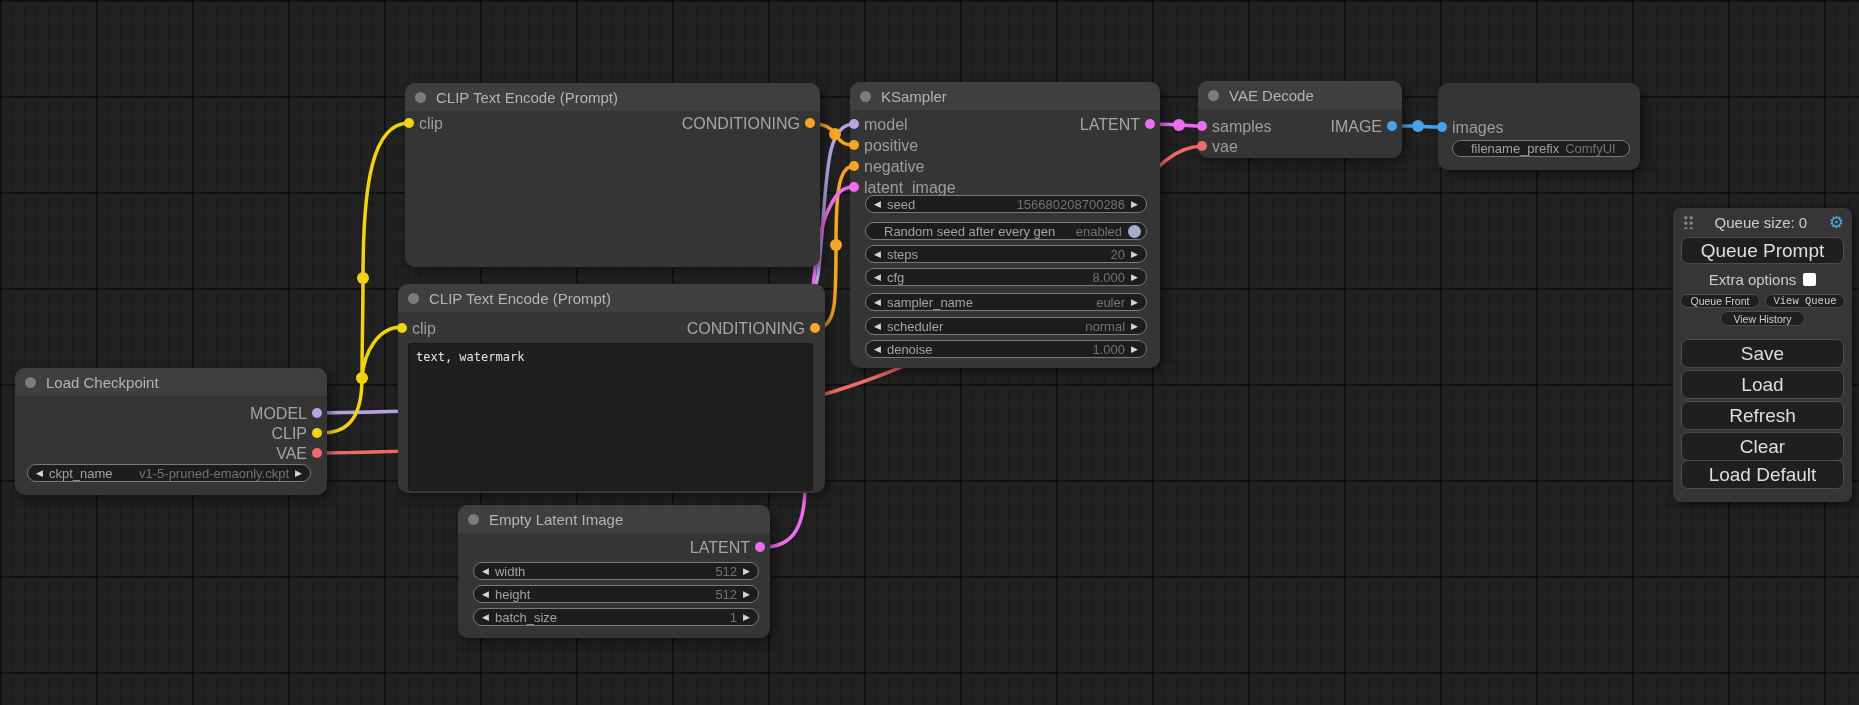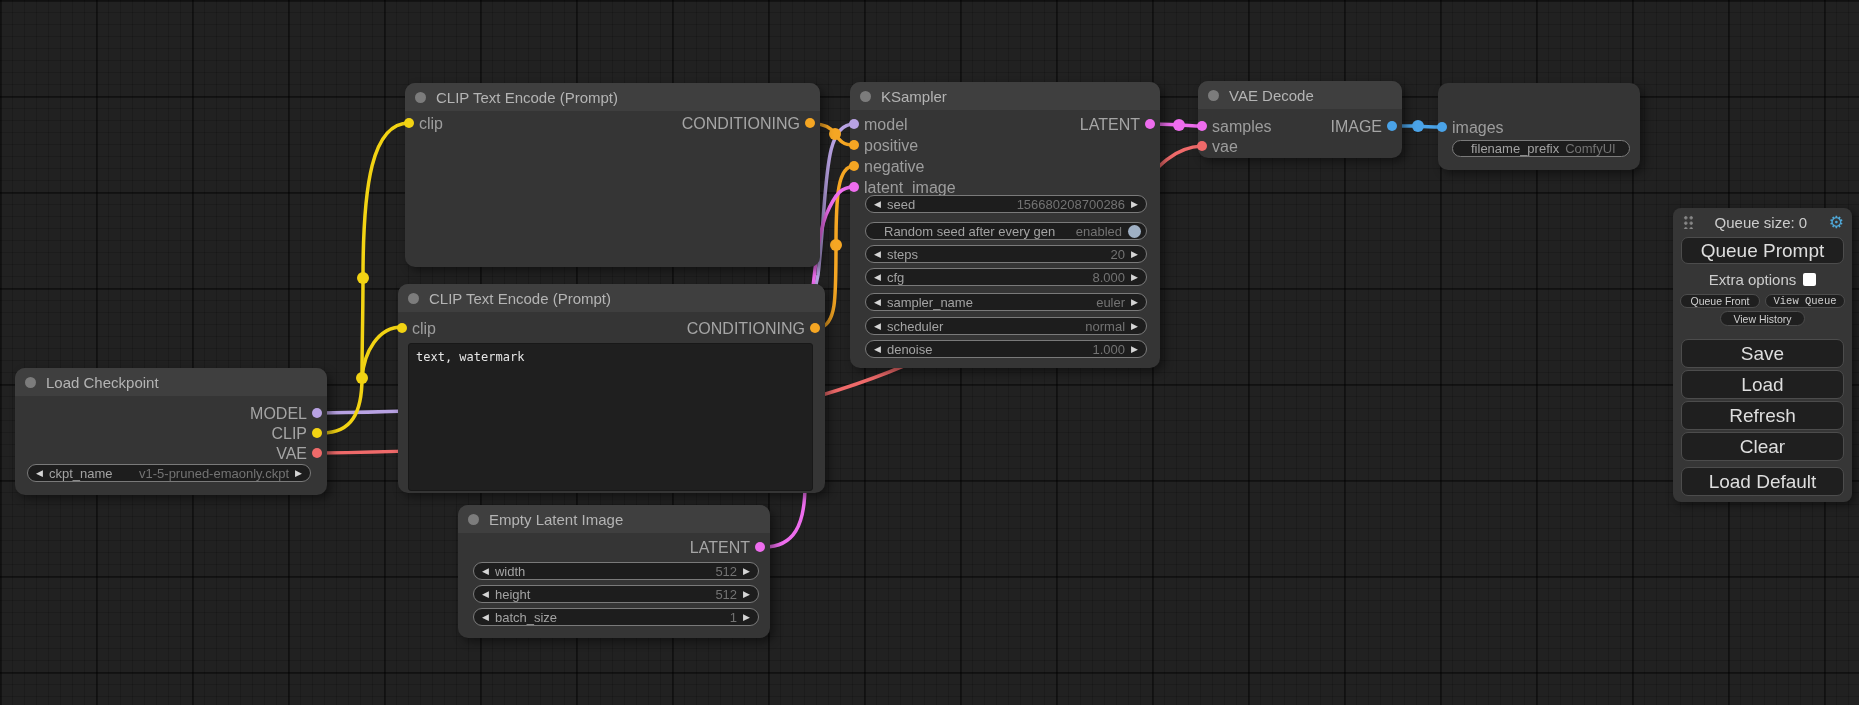--- a/index.html
+++ b/index.html
@@ -284,16 +284,16 @@
       <span>Extra options</span>
       <span class="qcheck"></span>
     </div>
     <div class="qbtn small" style="top:86px;height:12px;left:7px;right:92px;">Queue Front</div>
     <div class="qbtn small" style="top:86px;height:12px;left:92px;right:7px;font-family:Liberation Mono, monospace;">View Queue</div>
     <div class="qbtn small" style="top:103px;height:13px;left:47px;right:47px;">View History</div>
     <div class="qbtn" style="top:131px;height:27px;">Save</div>
     <div class="qbtn" style="top:162px;height:27px;">Load</div>
     <div class="qbtn" style="top:193px;height:27px;">Refresh</div>
     <div class="qbtn" style="top:224px;height:27px;">Clear</div>
-    <div class="qbtn" style="top:259px;height:27px;">Load Default</div>
+    <div class="qbtn" style="top:252px;height:27px;">Load Default</div>
   </div>
 
 </div>
 
 </body></html>

